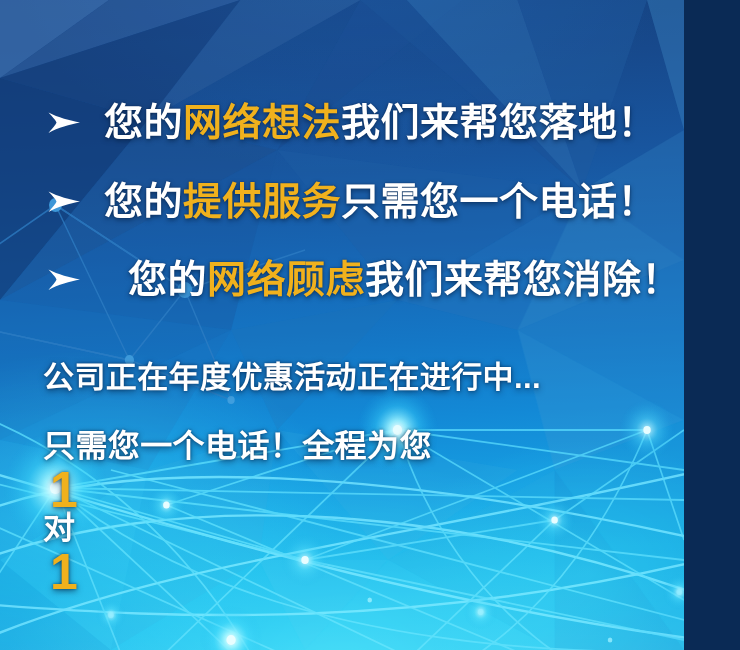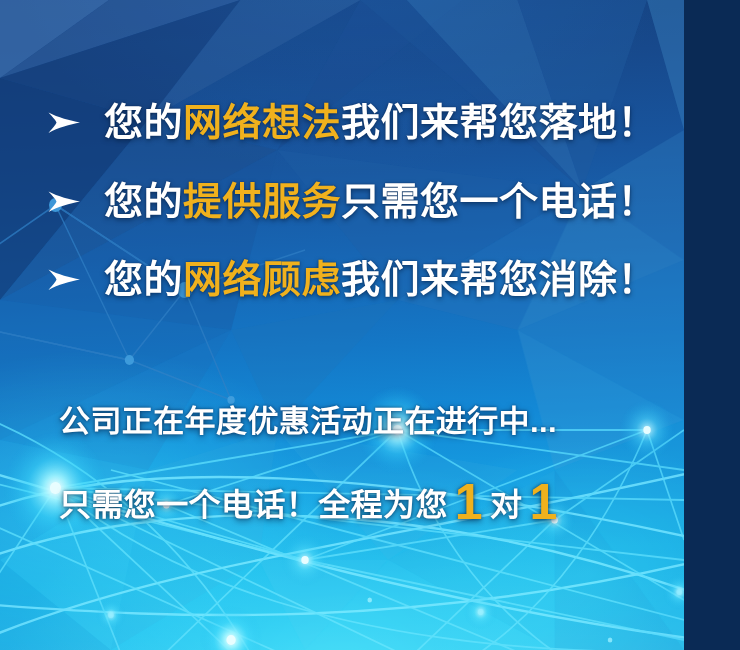--- a/index.html
+++ b/index.html
@@ -55,21 +55,21 @@
 
   .bullet-row {
     position: absolute;
     left: 46px;
     display: flex;
     align-items: center;
     white-space: nowrap;
   }
   #row-0 { top: 103px; }
   #row-1 { top: 182px; }
-  #row-2 { top: 260px; }
+  #row-2 { top: 260px; gap: 24px; }
 
   .arrow-icon {
     width: 36px;
     height: 34px;
     flex: 0 0 36px;
     margin-right: 22px;
     display: block;
   }
 
   .headline {
@@ -81,41 +81,41 @@
     text-shadow:
       0 2px 5px rgba(3,26,60,.60),
       0 0 2px rgba(3,26,60,.50);
   }
   .headline .hl {
     color: #f0b11d;
   }
 
   .subline {
     position: absolute;
-    left: 59px;
+    left: 43px;
     white-space: nowrap;
     color: #ffffff;
     font-weight: 700;
     line-height: 1;
     text-shadow:
       0 2px 6px rgba(3,26,60,.62),
       0 0 3px rgba(3,26,60,.55);
-    margin-top: 44px;
   }
   #sub-0 {
     top: 362px;
     font-size: 31px;
     letter-spacing: .4px;
   }
   #sub-1 {
     top: 430px;
     font-size: 32px;
     letter-spacing: .4px;
     display: flex;
     align-items: baseline;
+    flex-direction: column;
   }
   #sub-1 .big-one {
     color: #f0b11d;
     font-size: 50px;
     font-weight: 700;
     line-height: 1;
     padding: 0 7px;
     position: relative;
     top: 3px;
   }

